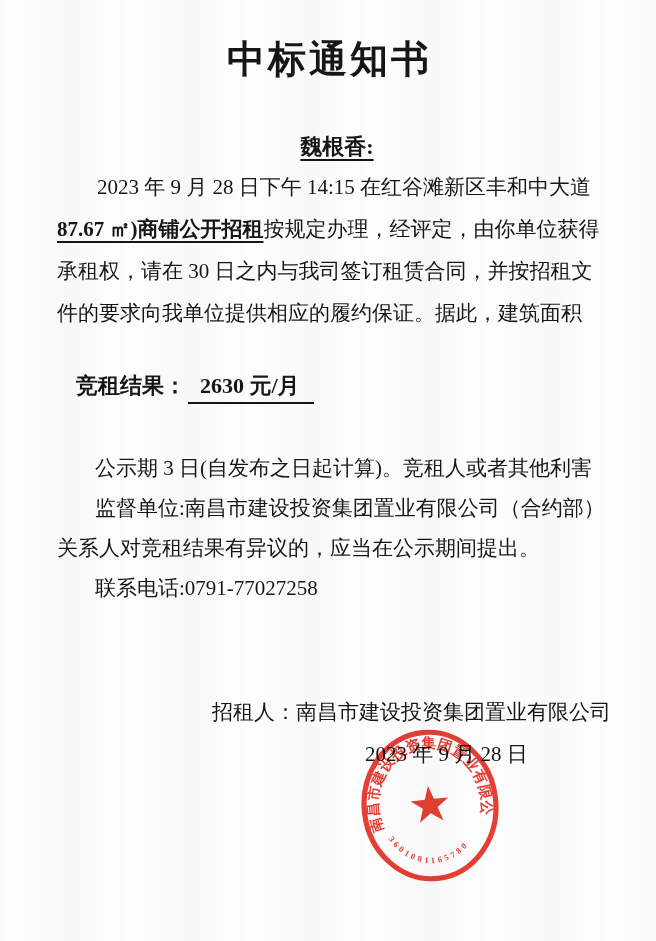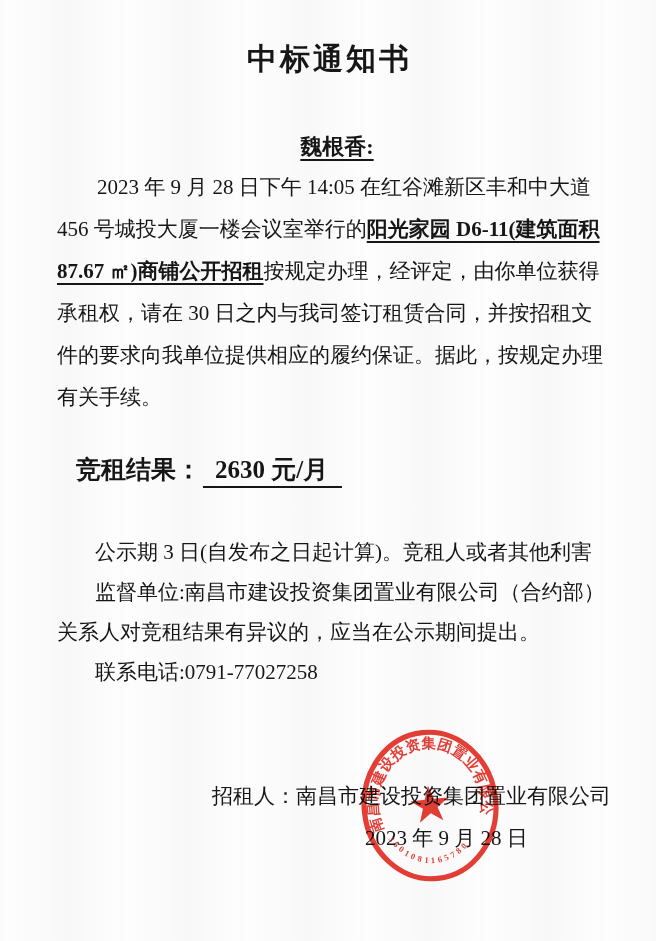--- a/index.html
+++ b/index.html
@@ -14,21 +14,21 @@
         rgba(0,0,0,0.018) 70px, rgba(0,0,0,0.0) 120px),
       #fdfdfd;
     overflow: hidden;
     color: #161616;
     font-family: "Liberation Serif", "DejaVu Serif", serif;
   }
   .content { padding: 0 54px 0 57px; }
 
   .doc-title {
     margin-top: 40px;
-    font-size: 30px;
+    font-size: 38px;
     line-height: 38px;
     font-weight: bold;
     text-align: center;
     letter-spacing: 3px;
   }
 
   .salutation {
     margin-top: 54px;
     margin-left: 15px;
     font-size: 22px;
@@ -48,21 +48,21 @@
   .em {
     font-weight: bold;
     text-decoration: underline;
     text-decoration-thickness: 2px;
     text-underline-offset: 5px;
   }
 
   .result-line {
     margin-top: 37px;
     margin-left: 19px;
-    font-size: 25px;
+    font-size: 22px;
     line-height: 30px;
     font-weight: bold;
   }
   .result-value {
     display: inline-block;
     border-bottom: 2px solid #161616;
     padding: 0 14px 1px 12px;
     margin-left: 2px;
   }
 
@@ -105,26 +105,24 @@
 <body>
 
 <div class="page">
   <div class="content">
 
     <div class="doc-title">中标通知书</div>
 
     <div class="salutation"><span>魏根香:</span></div>
 
     <div class="body-paragraph">
-        <div class="body-line indent"><span>2023 年 9 月 28 日下午 14:05 在红谷滩新区丰和中大道</span></div>
-        <div class="body-line"><span>456 号城投大厦一楼会议室举行的</span><span class="em">阳光家园 D6-11(建筑面积</span></div>
+        <div class="body-line indent"><span>2023 年 9 月 28 日下午 14:15 在红谷滩新区丰和中大道</span></div>
         <div class="body-line"><span class="em">87.67 ㎡)商铺公开招租</span><span>按规定办理，经评定，由你单位获得</span></div>
         <div class="body-line"><span>承租权，请在 30 日之内与我司签订租赁合同，并按招租文</span></div>
-        <div class="body-line"><span>件的要求向我单位提供相应的履约保证。据此，按规定办理</span></div>
-        <div class="body-line"><span>有关手续。</span></div>
+        <div class="body-line"><span>件的要求向我单位提供相应的履约保证。据此，建筑面积</span></div>
       </div>
 
     <div class="result-line"><span>竞租结果：</span><span class="result-value">2630 元/月</span></div>
 
     <div class="notice-block">
         <div class="notice-line indent">公示期 3 日(自发布之日起计算)。竞租人或者其他利害</div>
         <div class="notice-line indent">监督单位:南昌市建设投资集团置业有限公司（合约部）</div>
         <div class="notice-line">关系人对竞租结果有异议的，应当在公示期间提出。</div>
         <div class="notice-line indent">联系电话:0791-77027258</div>
       </div>

